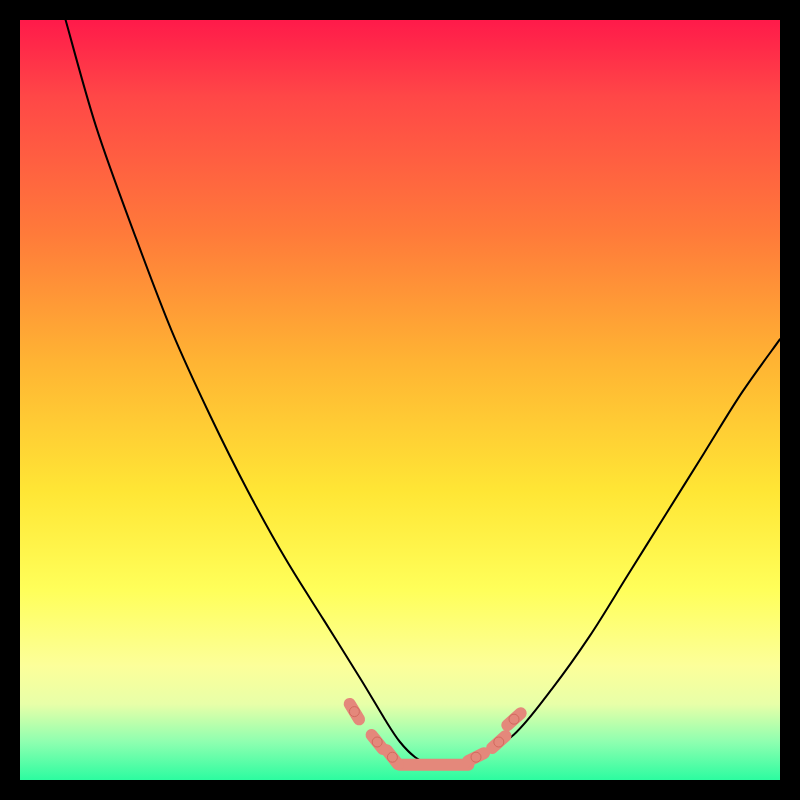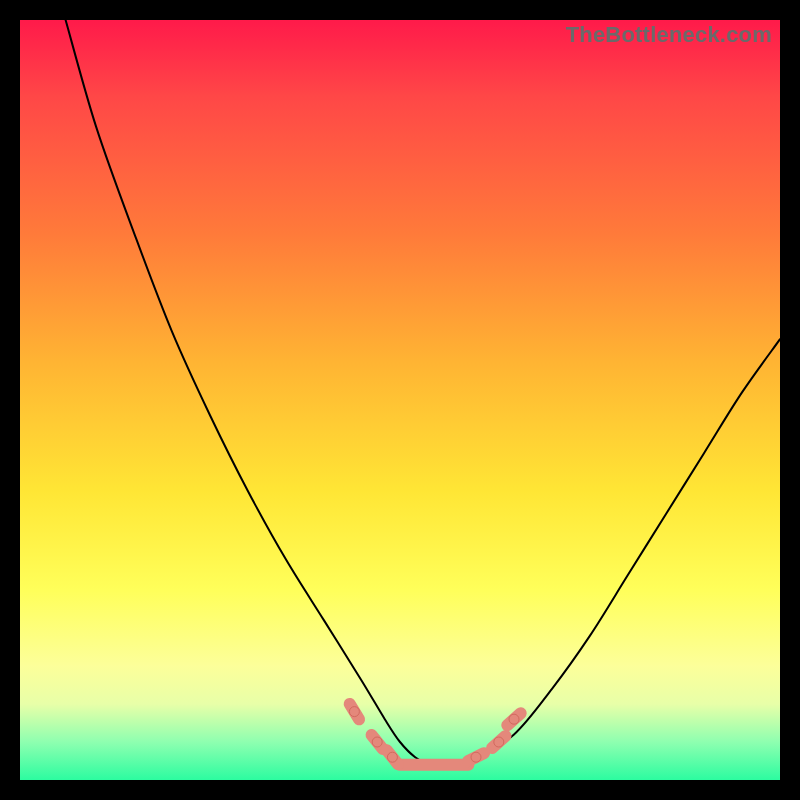--- a/index.html
+++ b/index.html
@@ -70,21 +70,20 @@
     stroke: #e4887b;
     stroke-width: 12;
     stroke-linecap: round;
   }
 </style>
 </head>
 <body>
 
 <div class="frame">
   <div class="plot-area">
-    <div class="watermark">TheBottleneck.com</div>
     <svg id="plot-svg" viewBox="0 0 760 760">
         <path d="M 45.6 0 C 50.7 17.7, 64.6 70.9, 76.0 106.4 C 87.4 141.9, 101.3 178.6, 114.0 212.8 C 126.7 247.0, 139.3 281.2, 152.0 311.6 C 164.7 342.0, 177.3 368.6, 190.0 395.2 C 202.7 421.8, 215.3 447.1, 228.0 471.2 C 240.7 495.3, 253.3 518.1, 266.0 539.6 C 278.7 561.1, 291.3 580.1, 304.0 600.4 C 316.7 620.7, 331.9 644.7, 342.0 661.2 C 352.1 677.7, 358.5 689.1, 364.8 699.2 C 371.1 709.3, 374.9 715.7, 380.0 722.0 C 385.1 728.3, 390.1 733.4, 395.2 737.2 C 400.3 741.0, 406.6 743.5, 410.4 744.8 C 414.2 746.1, 414.2 744.8, 418.0 744.8 C 421.8 744.8, 426.9 746.1, 433.2 744.8 C 439.5 743.5, 445.9 742.3, 456.0 737.2 C 466.1 732.1, 481.3 725.8, 494.0 714.4 C 506.7 703.0, 519.3 685.3, 532.0 668.8 C 544.7 652.3, 557.3 634.6, 570.0 615.6 C 582.7 596.6, 595.3 575.1, 608.0 554.8 C 620.7 534.5, 633.3 514.3, 646.0 494.0 C 658.7 473.7, 671.3 453.5, 684.0 433.2 C 696.7 412.9, 709.3 391.4, 722.0 372.4 C 734.7 353.4, 753.7 328.1, 760.0 319.2" class="curve"></path>
         <line x1="380" x2="448.4" y1="744.8" y2="744.8" class="segment"></line>
         <line x1="329.7" y1="683.9" x2="339.1" y2="699.3" stroke="#e4887b" stroke-width="12" stroke-linecap="round"></line>
         <circle cx="334.4" cy="691.6" r="5" class="marker"></circle>
         <line x1="351.6" y1="715.0" x2="362.8" y2="729.0" stroke="#e4887b" stroke-width="12" stroke-linecap="round"></line>
         <circle cx="357.2" cy="722.0" r="5" class="marker"></circle>
         <line x1="366.8" y1="730.2" x2="378.0" y2="744.2" stroke="#e4887b" stroke-width="12" stroke-linecap="round"></line>
         <circle cx="372.4" cy="737.2" r="5" class="marker"></circle>
         <line x1="448.0" y1="741.2" x2="464.0" y2="733.2" stroke="#e4887b" stroke-width="12" stroke-linecap="round"></line>

